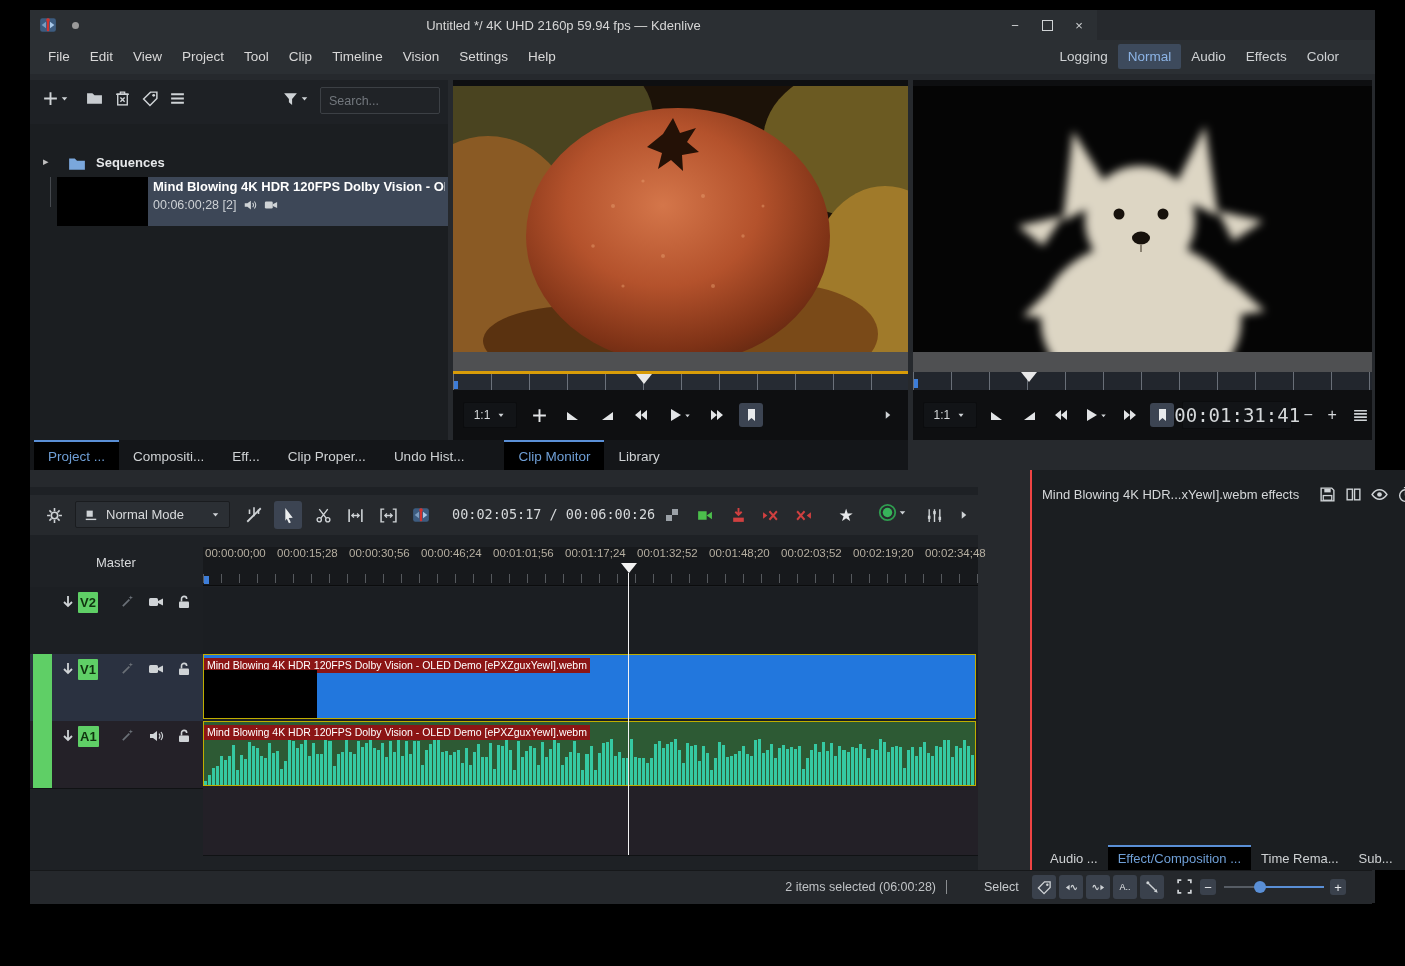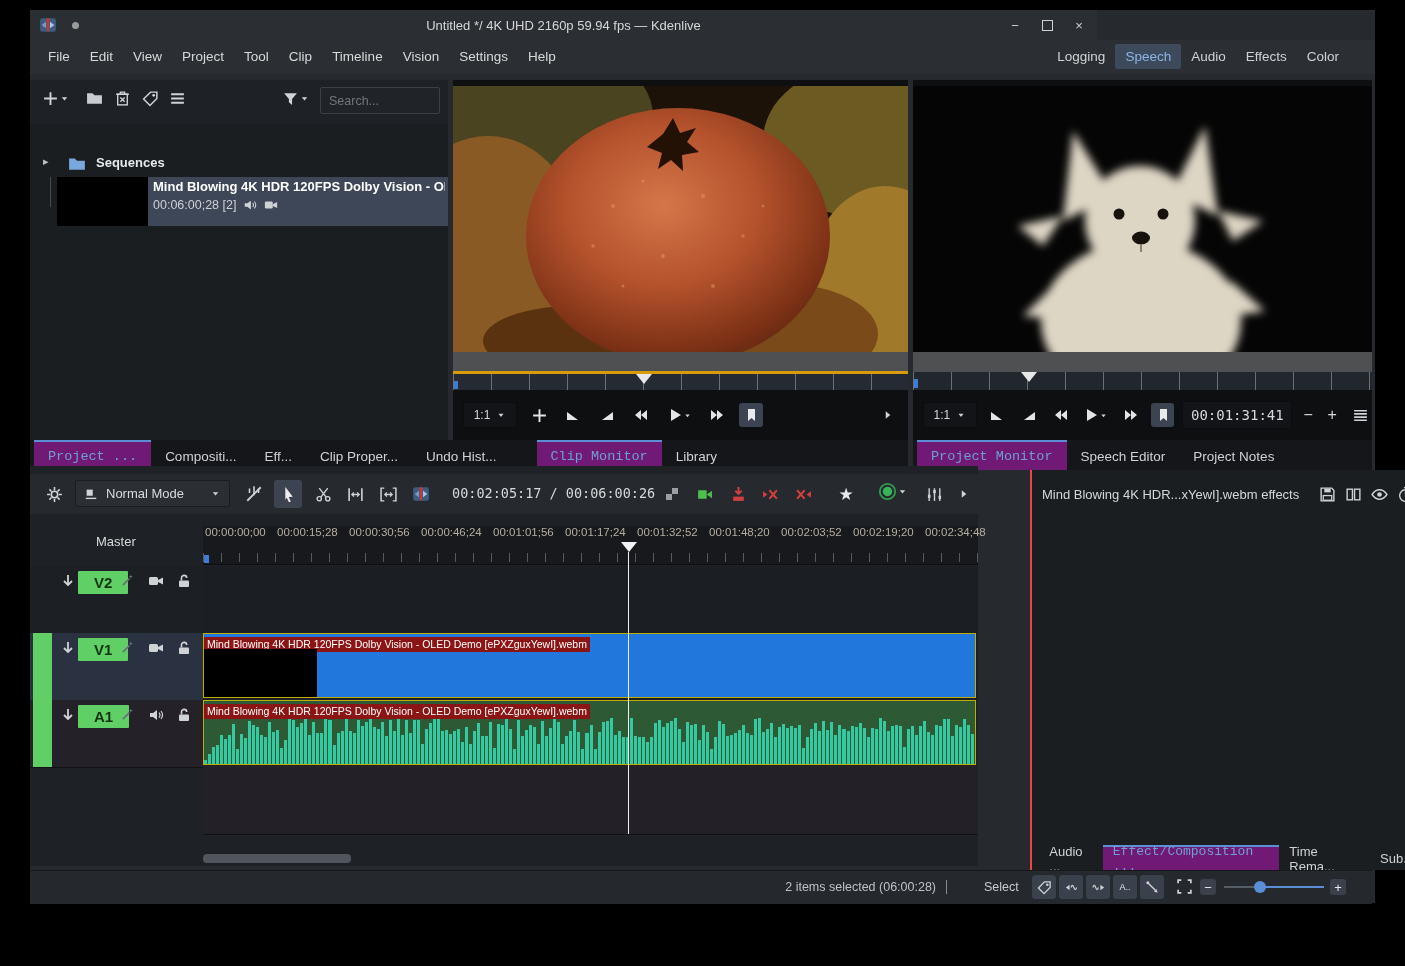--- a/index.html
+++ b/index.html
@@ -16,30 +16,30 @@
   .titlebar{position:absolute;left:0;top:0;width:1067px;height:30px;background:#2b2f33;}
   .menubar{position:absolute;left:0;top:30px;width:1345px;height:34px;background:#2b2f33;
            display:flex;align-items:center;font-size:13.5px;}
   .menubar .mi{padding:0 10px;line-height:34px;color:#d8d8d8;}
   .wsp{position:absolute;right:26px;top:34px;display:flex;font-size:13.5px;}
   .wsp .wt{padding:5px 10px;color:#cfd2d4;border-radius:2px;}
   .wsp .wt.active{background:#3d4a5c;color:#8cb4e6;}
   .panel{position:absolute;background:#1b1e21;}
   .tabbar{position:absolute;top:430px;height:30px;background:#141619;display:flex;align-items:stretch;font-size:13.5px;}
   .tab{display:flex;align-items:center;padding:0 14px;color:#cfd2d4;border-top:2px solid transparent;}
-  .tab.active{color:#6f9fd6;border-top:2px solid #5a8fd6;background:#701a75;font-family:Liberation Mono, monospace;}
+  .tab.active{color:#6f9fd6;border-top:2px solid #5a8fd6;background:#000000;}
   .tc-box{background:#121417;border:1px solid #0b0c0e;border-radius:2px;color:#d5d8da;
           display:flex;align-items:center;justify-content:center;}
   .ruler-ticks{background:repeating-linear-gradient(90deg,rgba(200,205,212,.5) 0 1px,transparent 1px 18px);}
   .mon-ticks{background:repeating-linear-gradient(90deg,rgba(190,198,210,.45) 0 1px,transparent 1px 38px);}
   .rl{position:absolute;top:0;font-size:11.5px;color:#b5aea0;white-space:nowrap;}
   .tri-down{width:0;height:0;border-left:8px solid transparent;border-right:8px solid transparent;border-top:10px solid #e8e8e8;}
   .trackhdr{position:absolute;left:0;width:173px;}
-  .tlabel{display:inline-block;background:#5fcf66;color:#10330f;font-size:15px;font-weight:bold;
-          padding:3px 16px;border-radius:1px;}
+  .tlabel{display:inline-block;background:#5fcf66;color:#10330f;font-size:13px;font-weight:bold;
+          padding:3px 2px;border-radius:1px;}
   .cliptitle{display:inline-block;background:#8b1515;color:#fff;font-size:10.5px;line-height:15px;
              padding:0 3px;white-space:nowrap;}
   #waveform{position:absolute;left:0;right:0;bottom:0;top:15px;display:flex;align-items:flex-end;}
   #waveform div{flex:1 0 auto;background:#35c9a2;margin-right:1px;}
   .btn-sq{background:#3a414c;border-radius:3px;display:flex;align-items:center;justify-content:center;}
   .winbtn{width:24px;height:22px;display:flex;align-items:center;justify-content:center;color:#cfd2d4;font-size:13px;}
   input.search{background:#202327;border:1px solid #3c4045;border-radius:2px;color:#c8c8c8;
                font-size:12.5px;padding:4px 8px;outline:none;}
   input.search::placeholder{color:#72777d;}
 </style>
@@ -242,21 +242,21 @@
     <span class="mi">Project</span>
     <span class="mi">Tool</span>
     <span class="mi">Clip</span>
     <span class="mi">Timeline</span>
     <span class="mi">Vision</span>
     <span class="mi">Settings</span>
     <span class="mi">Help</span>
   </div>
   <div class="wsp">
     <span class="wt">Logging</span>
-    <span class="wt active">Speech</span>
+    <span class="wt active">Normal</span>
     <span class="wt">Audio</span>
     <span class="wt">Effects</span>
     <span class="wt">Color</span>
   </div>
 
   <div class="panel" style="left:0;top:70px;width:418px;height:360px">
     <div class="abs" style="left:0;top:0;width:418px;height:44px;background:#1e2125">
       <div class="abs" style="left:12px;top:10px;display:flex;align-items:center">
         <svg class="i" width="17" height="17">
               <use href="#ic-plus"></use>
@@ -475,21 +475,21 @@
       <div class="ib">
             <svg class="i" width="16" height="16" style="color:#e2e4e6">
               <use href="#ic-ffwd"></use>
             </svg>
           </div>
       <div class="ib active">
             <svg class="i" width="16" height="16" style="color:#e8eaec">
               <use href="#ic-flag"></use>
             </svg>
           </div>
-      <div class="tc-box mono" style="width:108px;height:26px;font-size:14px">00:01:31:41</div>
+      <div class="tc-box mono" style="width:108px;height:26px;font-size:19px">00:01:31:41</div>
       <div class="ib" style="width:16px">−</div>
       <div class="ib" style="width:16px">+</div>
       <div class="ib">
             <svg class="i" width="17" height="17">
               <use href="#ic-hamburger"></use>
             </svg>
           </div>
     </div>
   </div>
 
@@ -497,28 +497,22 @@
     <span style="width:4px"></span>
     <div class="tab active">Project ...</div>
     <div class="tab">Compositi...</div>
     <div class="tab">Eff...</div>
     <div class="tab">Clip Proper...</div>
     <div class="tab">Undo Hist...</div>
     <span style="width:26px"></span>
     <div class="tab active">Clip Monitor</div>
     <div class="tab">Library</div>
   </div>
-  <div class="tabbar" style="left:883px;width:459px">
-    <span style="width:4px"></span>
-    <div class="tab active">Project Monitor</div>
-    <div class="tab">Speech Editor</div>
-    <div class="tab">Project Notes</div>
-  </div>
-
-  <div class="abs" style="left:0;top:456px;width:948px;height:400px;background:#1e2125">
+
+  <div class="abs" style="left:0;top:477px;width:948px;height:400px;background:#1e2125">
 
     <div class="abs" style="left:0;top:8px;width:948px;height:40px;background:#26292d">
       <div class="ib abs" style="left:12px;top:8px">
             <svg class="i" width="17" height="17">
               <use href="#ic-gear"></use>
             </svg>
           </div>
       <div class="abs tc-box" style="left:45px;top:6px;width:155px;height:27px;justify-content:flex-start;gap:8px;padding:0 8px;box-sizing:border-box;background:#2b2f34;border-color:#1a1c1f">
         <svg class="i" width="14" height="14">
               <use href="#ic-trackhead"></use>

